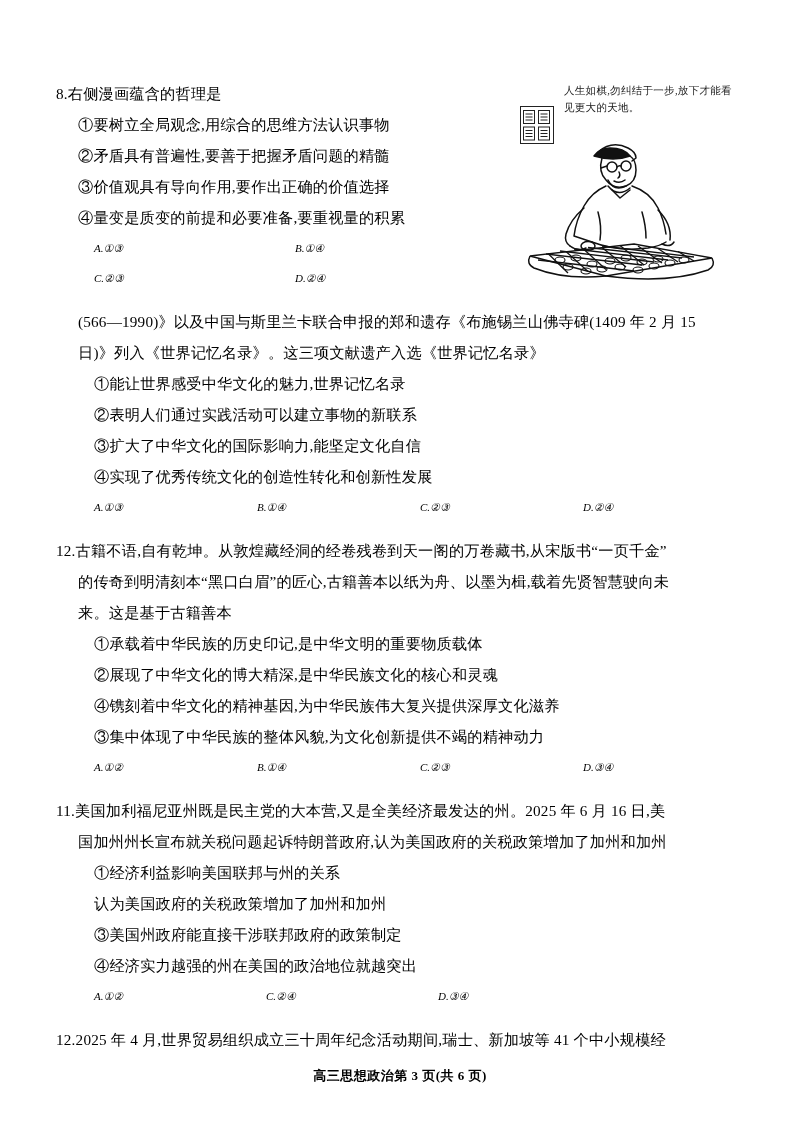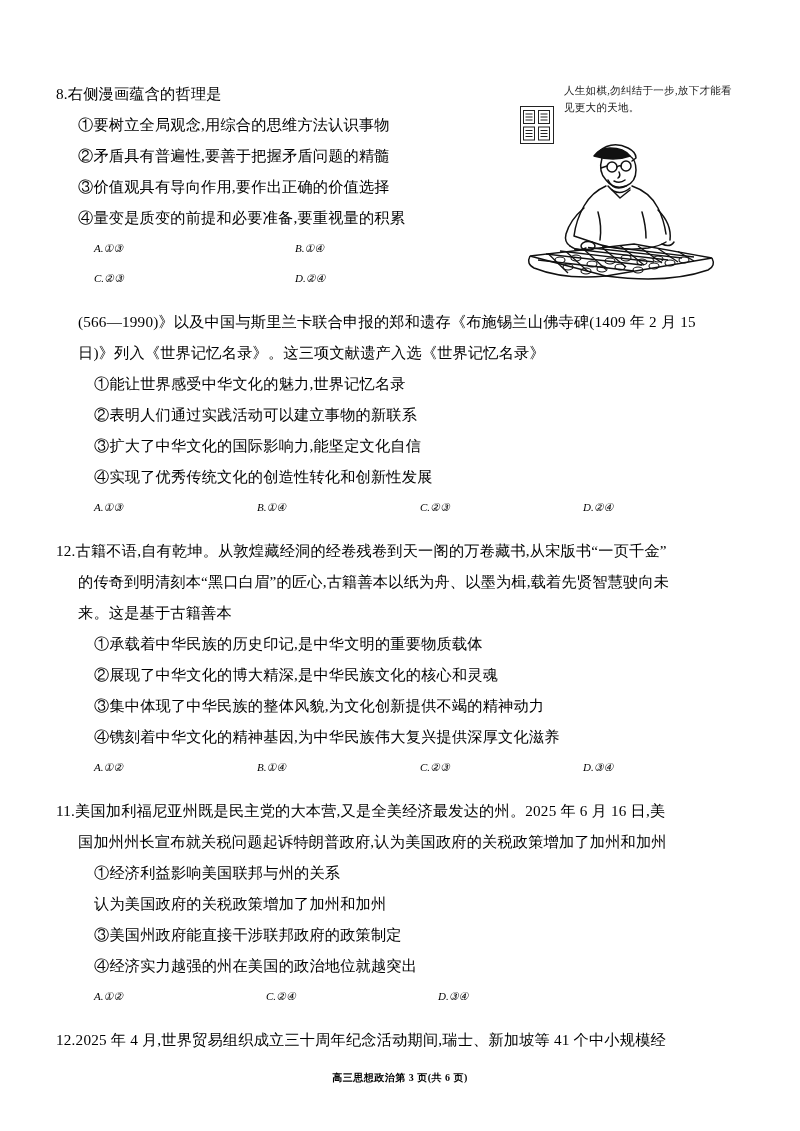--- a/index.html
+++ b/index.html
@@ -95,21 +95,21 @@
   }
   .q8text {
     width: 440px;
   }
   .footer {
     position: absolute;
     left: 0;
     right: 0;
     bottom: 46px;
     text-align: center;
-    font-size: 10px;
+    font-size: 13px;
     font-family: "Liberation Sans", "DejaVu Sans", sans-serif;
     font-weight: bold;
     letter-spacing: 0.5px;
   }
   .footer .pg {
     font-family: "Liberation Serif", "DejaVu Serif", serif;
     font-weight: bold;
   }
   .num {
     font-family: "Liberation Serif", "DejaVu Serif", serif;
@@ -260,22 +260,22 @@
     </div>
 
     <div class="q">
       <div class="qline qfirst">
         <span class="num">12.</span><span>古籍不语,自有乾坤。从敦煌藏经洞的经卷残卷到天一阁的万卷藏书,从宋版书“一页千金”</span>
       </div>
       <div class="qline indent1">的传奇到明清刻本“黑口白眉”的匠心,古籍善本以纸为舟、以墨为楫,载着先贤智慧驶向未</div>
       <div class="qline indent1">来。这是基于古籍善本</div>
       <div class="qline indent2">①承载着中华民族的历史印记,是中华文明的重要物质载体</div>
       <div class="qline indent2">②展现了中华文化的博大精深,是中华民族文化的核心和灵魂</div>
+      <div class="qline indent2">④镌刻着中华文化的精神基因,为中华民族伟大复兴提供深厚文化滋养</div>
       <div class="qline indent2">③集中体现了中华民族的整体风貌,为文化创新提供不竭的精神动力</div>
-      <div class="qline indent2">④镌刻着中华文化的精神基因,为中华民族伟大复兴提供深厚文化滋养</div>
       <div class="opt-row wide">
         <div>A.①②</div>
         <div>B.①④</div>
         <div>C.②③</div>
         <div>D.③④</div>
       </div>
     </div>
 
     <div class="q">
       <div class="qline qfirst">

